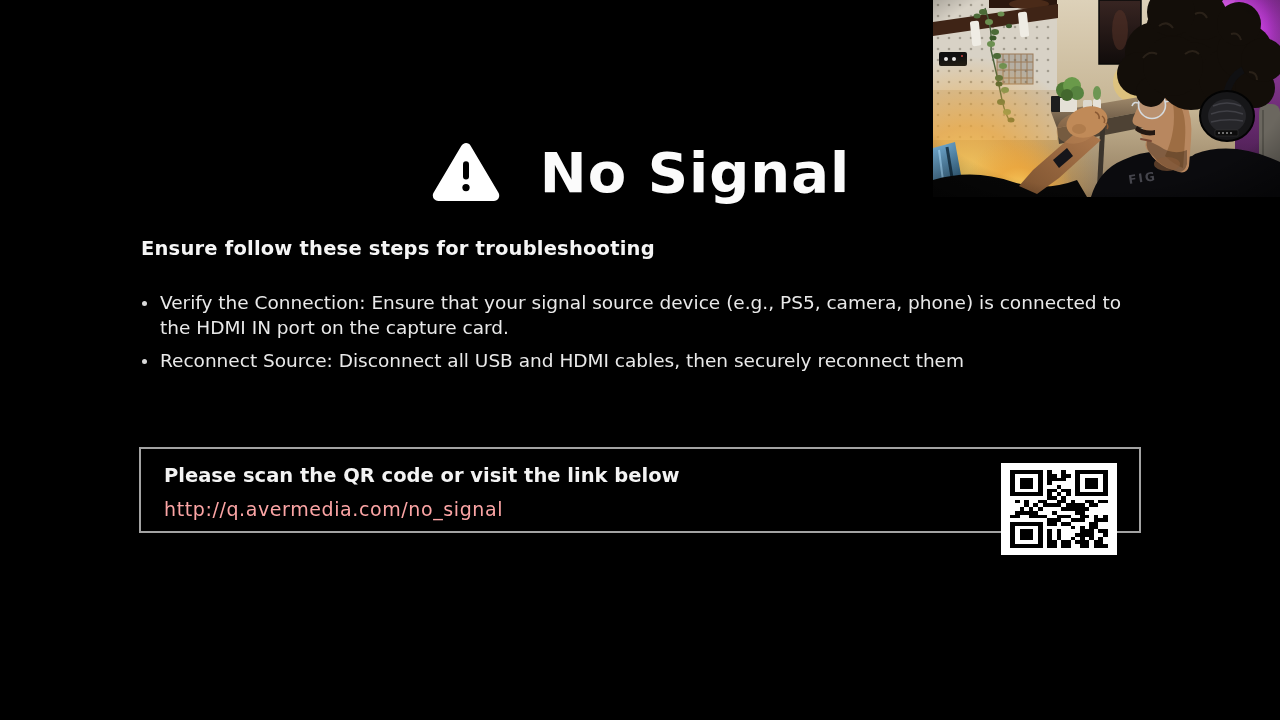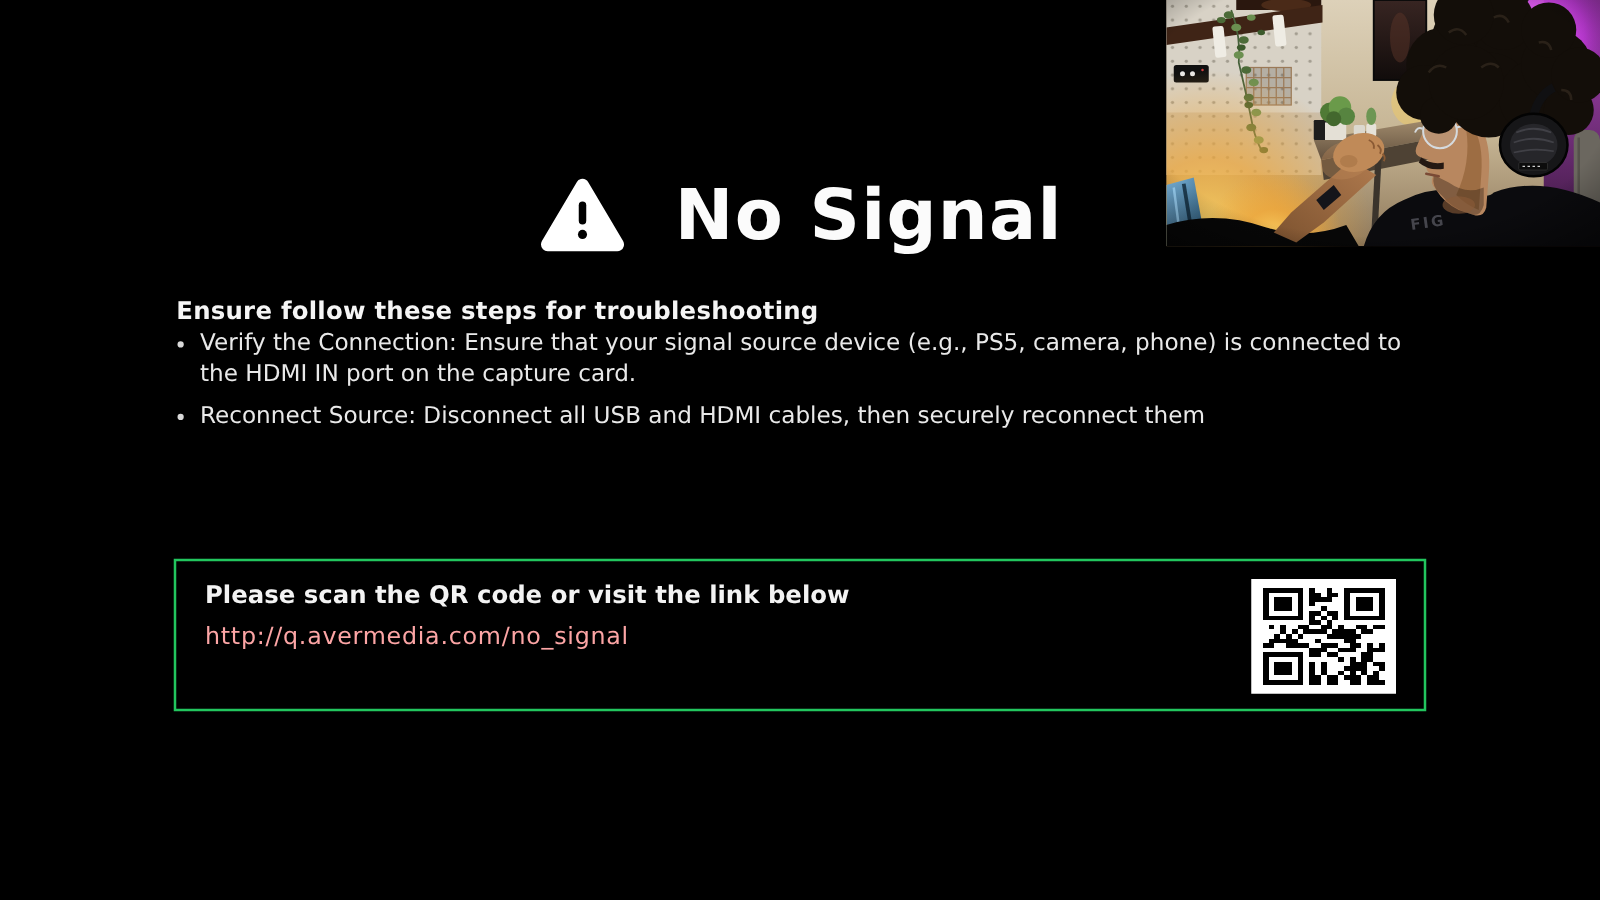--- a/index.html
+++ b/index.html
@@ -7,27 +7,27 @@
   .stage{position:absolute;left:0;top:0;width:1280px;height:720px;background:#000;}
 
   
   .title-row{position:absolute;left:0;top:134px;width:1280px;height:76px;display:flex;justify-content:center;align-items:center;gap:38px;}
   .warn-icon{width:72px;height:60px;display:block;}
   .page-title{font-size:56px;font-weight:bold;color:#fbfbfb;letter-spacing:1px;white-space:nowrap;}
 
   
   .content{position:absolute;left:141px;top:237px;width:1005px;color:#eaeaea;}
   .ts-heading{font-size:19.5px;font-weight:bold;color:#f5f5f5;letter-spacing:.2px;}
-  .ts-list{list-style:none;margin:3px 0 0 0;padding:0;}
+  .ts-list{list-style:none;margin:31px 0 0 0;padding:0;}
   .ts-list li{position:relative;padding-left:19px;font-size:18.5px;line-height:24.5px;margin-bottom:9px;max-width:980px;color:#e9e9e9;}
   .ts-list li:nth-child(2){max-width:905px;}
   .ts-list .dot{position:absolute;left:1px;top:10px;width:5px;height:5px;border-radius:50%;background:#d9d9d9;}
 
   
-  .qr-panel{position:absolute;left:139px;top:447px;width:1002px;height:122px;border:2px solid #22c55e;box-sizing:border-box;background:#000;}
+  .qr-panel{position:absolute;left:139px;top:447px;width:1002px;height:86px;border:2px solid #a3a3a3;box-sizing:border-box;background:#000;}
   .qr-heading{position:absolute;left:23px;top:15px;font-size:19.5px;font-weight:bold;color:#f3f3f3;}
   .qr-url{position:absolute;left:23px;top:49px;font-size:19px;letter-spacing:.6px;color:#fca5a5;}
   .qr-code{position:absolute;right:22px;top:14px;width:116px;height:92px;}
   .qr-code svg{width:100%;height:100%;display:block;}
 
   
   .webcam{position:absolute;left:933px;top:0;width:347px;height:197px;overflow:hidden;background:#181210;}
   .webcam svg{display:block;}
 </style>
 </head>

